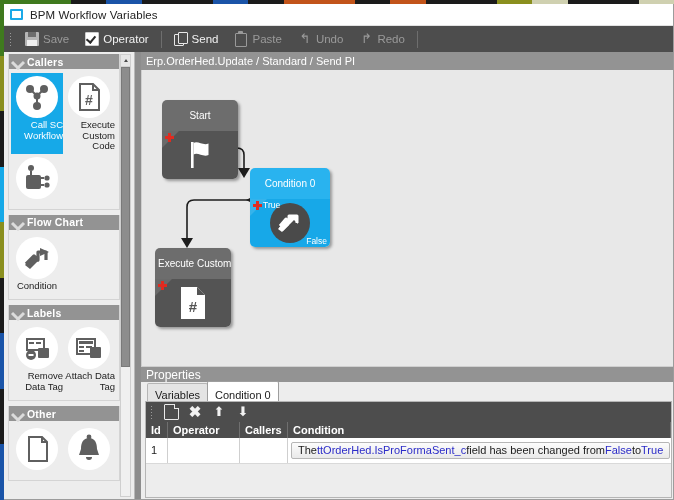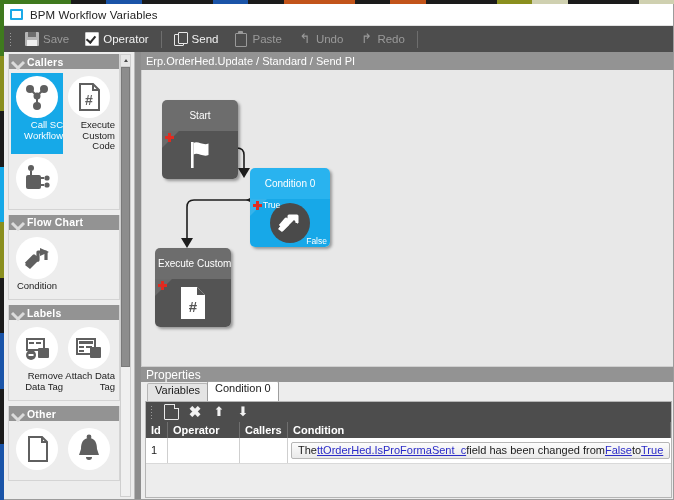--- a/index.html
+++ b/index.html
@@ -113,21 +113,21 @@
   .condcirc{width:40px;height:40px;border-radius:50%;background:#4a4a4a;display:flex;align-items:center;justify-content:center;}
 
   
   .conn{position:absolute;stroke:#1d1d1d;stroke-width:1.6;fill:none;}
 
   
   .props-hdr{height:17px;background:#939393;display:flex;align-items:center;padding-left:5px;box-sizing:border-box;}
   .props-hdr span{font-size:12px;color:#ffffff;}
   .props{height:132px;flex:0 0 132px;background:#ededed;display:flex;flex-direction:column;}
   .tabs{height:19px;display:flex;align-items:flex-end;padding-left:6px;background:#ededed;}
-  .tab{height:17px;padding:0 7px;display:flex;align-items:flex-start;font-size:11px;color:#1b1b1b;
+  .tab{height:17px;padding:0 7px;display:flex;align-items:flex-end;font-size:11px;color:#1b1b1b;
        background:#e4e4e4;border:1px solid #b5b5b5;border-bottom:none;border-radius:2px 2px 0 0;margin-right:-1px;cursor:default;}
   .tab.active{background:#ffffff;height:19px;border-color:#9e9e9e;font-weight:400;}
   .grid-wrap{flex:1 1 auto;margin:0 1px 1px 4px;background:#ffffff;border:1px solid #b5b5b5;display:flex;flex-direction:column;min-height:0;}
   .grid-tb{height:22px;background:#4d4d4d;display:flex;align-items:center;padding-left:3px;gap:2px;}
   .gt-btn{width:22px;height:18px;display:flex;align-items:center;justify-content:center;color:#f2f2f2;font-size:13px;cursor:default;}
   .gt-ico{width:13px;height:14px;position:relative;}
   .gi-new{border:1.5px solid #eaeaea;border-radius:1px;}
   .gi-new:after{content:"";position:absolute;right:-1px;top:-1px;width:4px;height:4px;background:#4d4d4d;
      border-left:1.5px solid #eaeaea;border-bottom:1.5px solid #eaeaea;}
   .gi-x{font-size:15px;font-weight:bold;line-height:13px;color:#f2f2f2;text-align:center;}
@@ -136,21 +136,21 @@
   .grid-hdr{height:18px;background:#4d4d4d;display:flex;align-items:stretch;}
   .gh{font-size:11px;color:#ffffff;font-weight:bold;display:flex;align-items:center;padding-left:5px;
       border-right:1px solid #6f6f6f;box-sizing:border-box;}
   .grid-rows{flex:1 1 auto;background:#ffffff;overflow:hidden;}
   .grow{height:25px;display:flex;align-items:stretch;border-bottom:1px solid #d9d9d9;background:#ffffff;}
   .gc{display:flex;align-items:center;padding-left:5px;border-right:1px solid #cfcfcf;box-sizing:border-box;font-size:11px;}
   .cond-cell{padding:2px 3px;border-right:none;}
   .cond-box{flex:1 1 auto;height:17px;display:flex;align-items:center;padding:0 6px;box-sizing:border-box;
             background:linear-gradient(#fcfcfc,#e9e9e9);border:1px solid #b6b6b6;border-radius:2px;font-size:11px;
             white-space:nowrap;overflow:hidden;}
-  .lnk{color:#2b2bc8;text-decoration:underline;}
+  .lnk{color:#2b2bc8;}
   .filler{background:#ededed;flex:1 1 auto;}
 </style>
 </head>
 <body>
 
 <div id="app">
 
   <div class="bg-top" id="bg-top">
       <div style="flex: 2 1 0px; background: rgb(63, 122, 30);"></div>
       <div style="flex: 1 1 0px; background: rgb(27, 27, 27);"></div>

